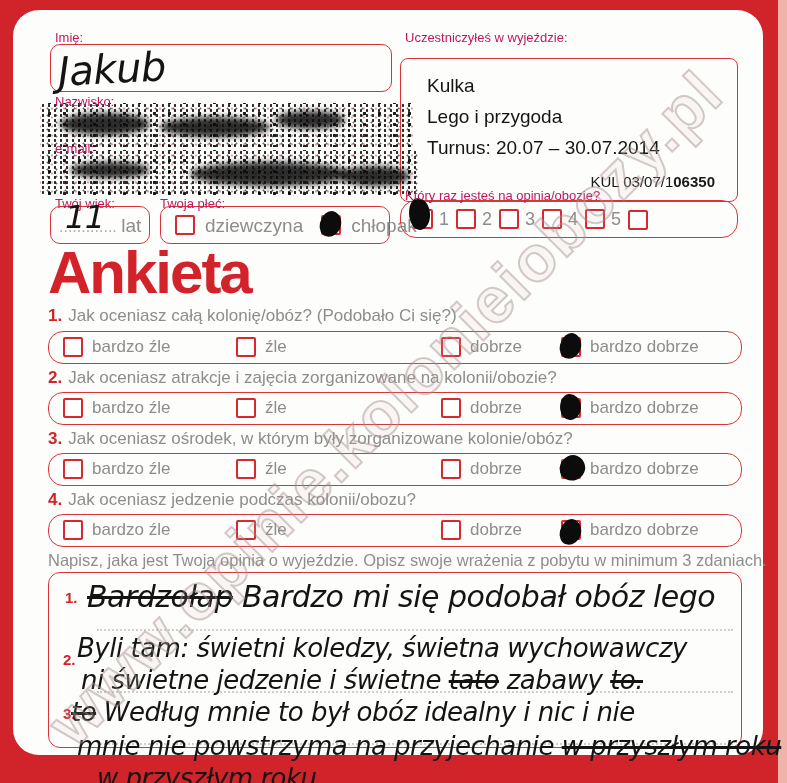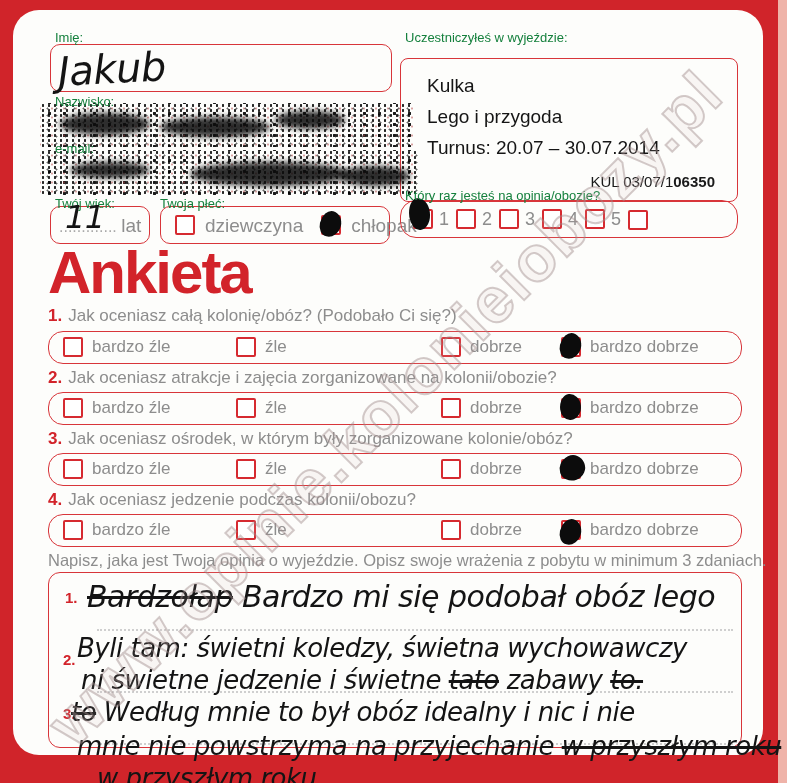--- a/index.html
+++ b/index.html
@@ -7,21 +7,21 @@
     width:787px;height:783px;position:relative;overflow:hidden;
     background:#d0242a;
     font-family:"Liberation Sans", sans-serif;
   }
   .scan-strip{position:absolute;right:0;top:0;width:9px;height:783px;background:#efb3a9;z-index:1;}
   .page{
     position:absolute;left:13px;top:10px;width:750px;height:745px;
     background:#fdfdfb;border-radius:26px;z-index:2;
   }
   
-  .flabel{position:absolute;color:#15803d;font-size:13px;z-index:5;}
+  .flabel{position:absolute;color:#be185d;font-size:13px;z-index:5;}
   .rbox{position:absolute;border:1.5px solid #d8353a;border-radius:10px;background:transparent;}
   
   .noise{position:absolute;z-index:4;
     background-image:
       radial-gradient(circle, rgba(0,0,0,.85) 1.1px, transparent 1.3px),
       radial-gradient(circle, rgba(45,45,45,.7) .9px, transparent 1.1px),
       radial-gradient(circle, rgba(180,70,70,.5) 1px, transparent 1.2px),
       radial-gradient(circle, rgba(0,0,0,.9) 1.4px, transparent 1.6px);
     background-size:6px 5px, 9px 7px, 12px 9px, 15px 11px;
     background-position:0 0, 3px 2px, 6px 1px, 2px 5px;

